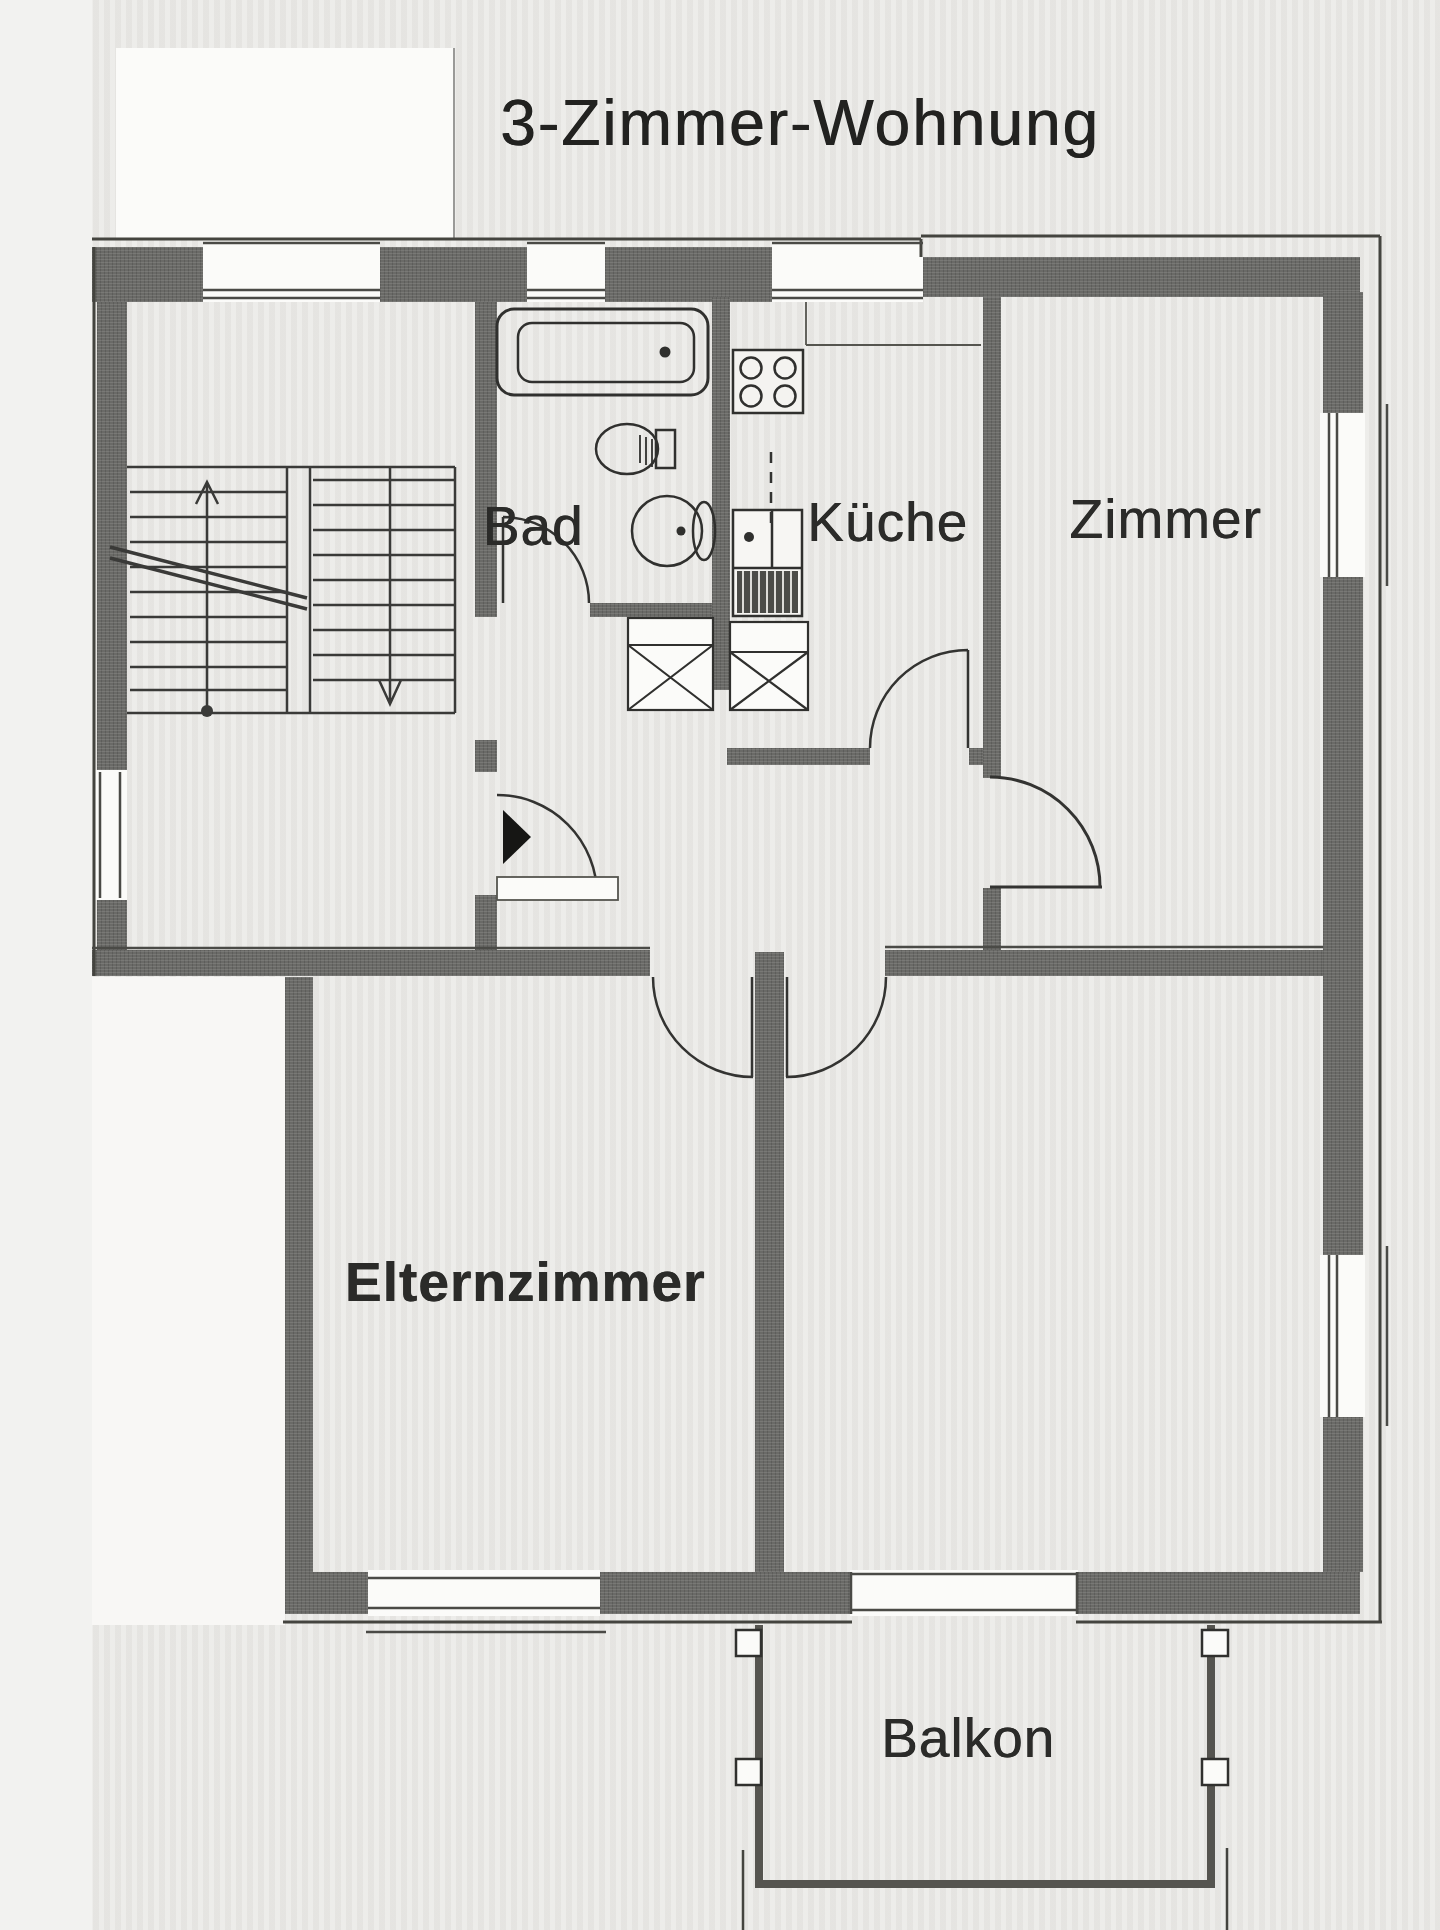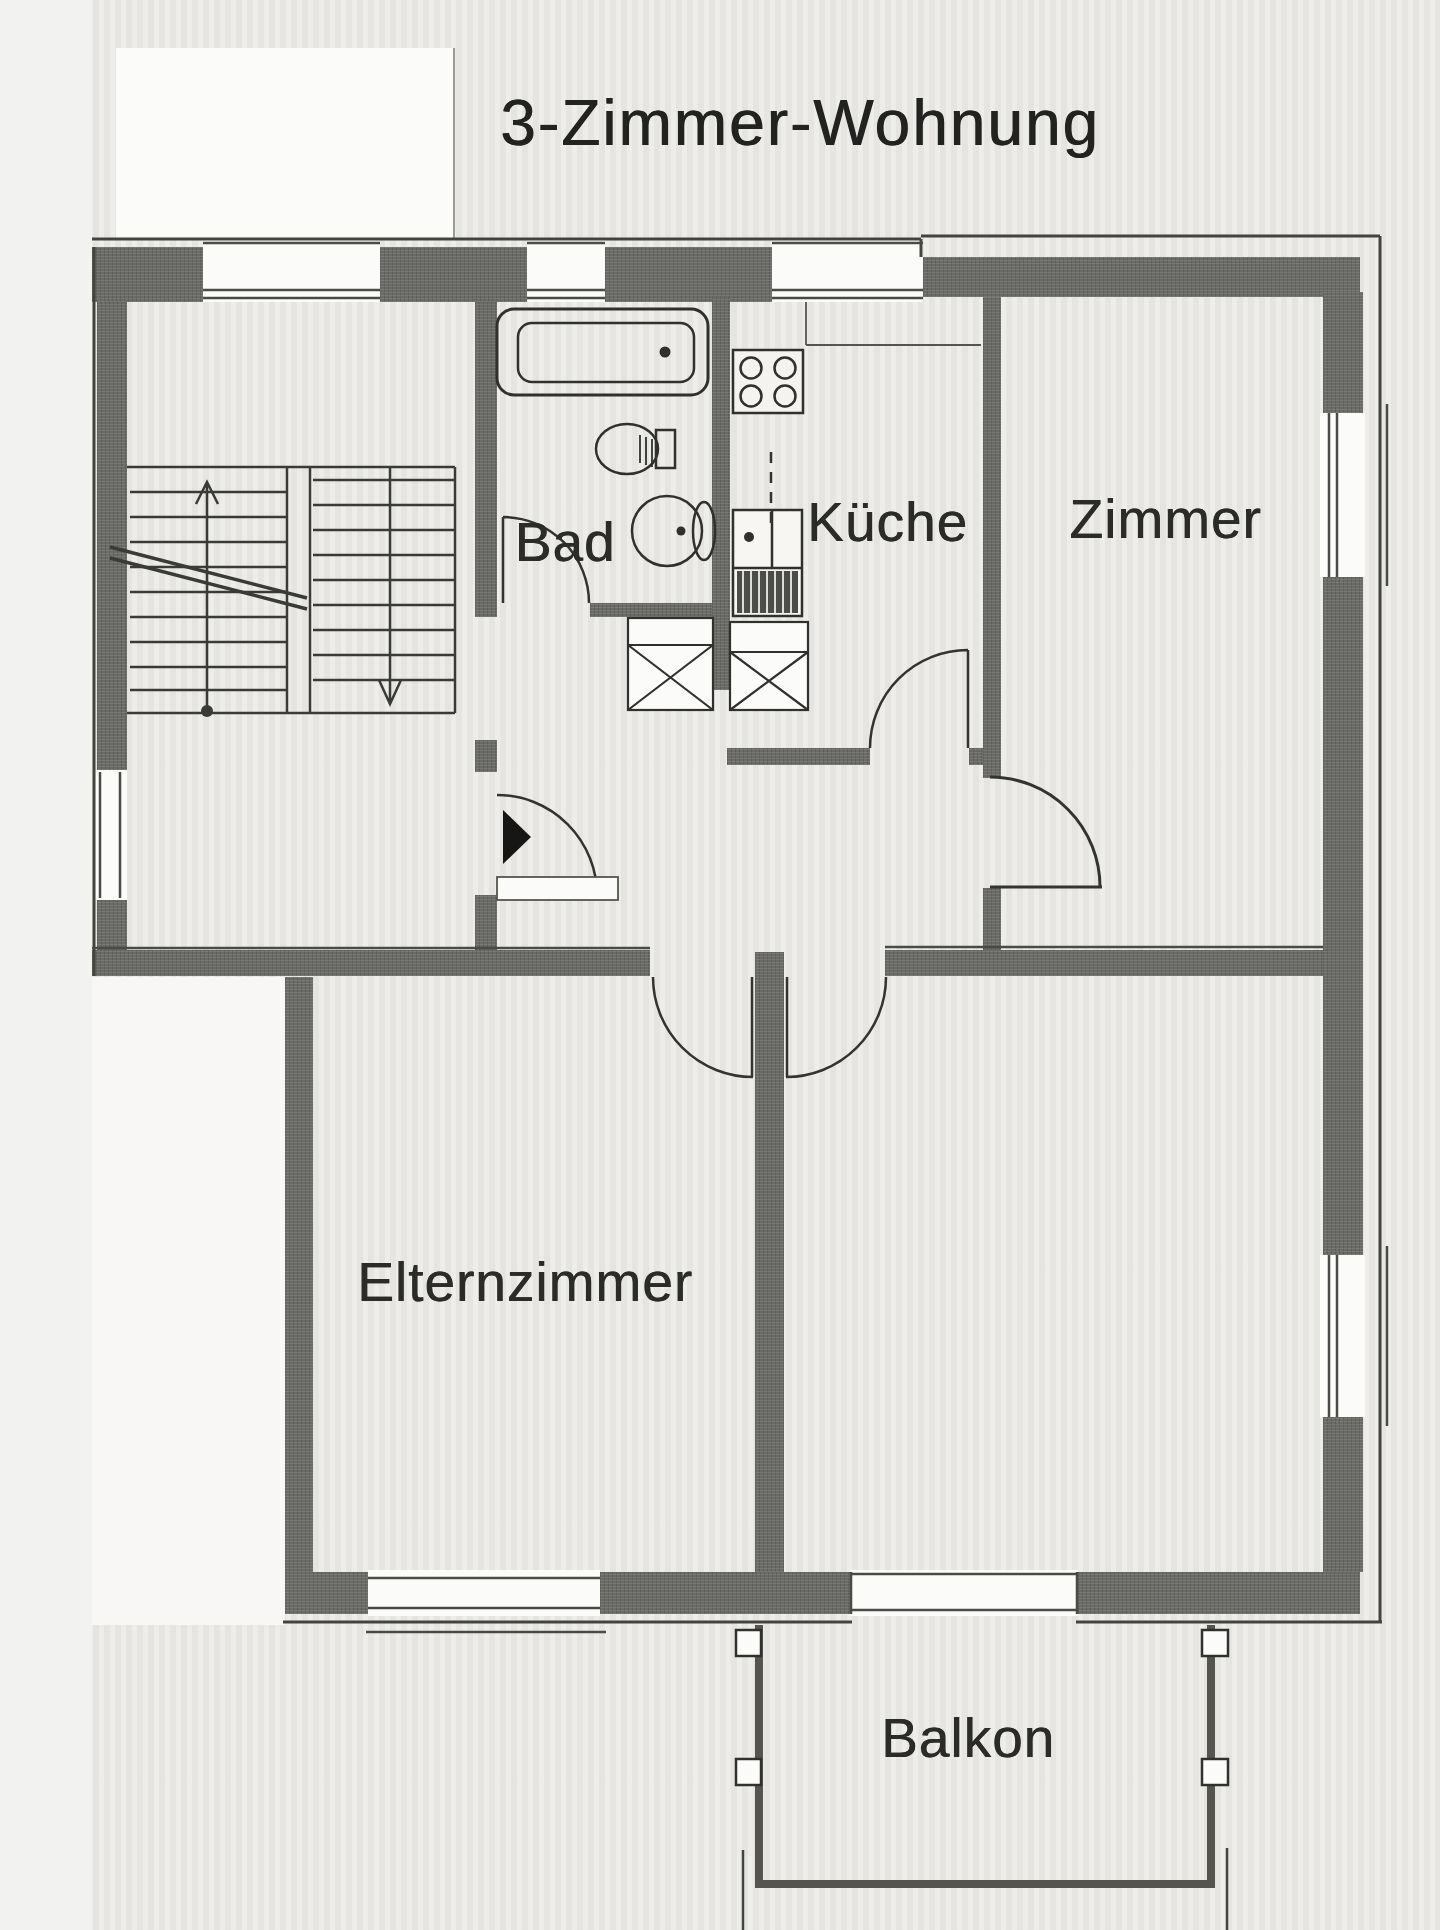--- a/index.html
+++ b/index.html
@@ -179,19 +179,19 @@
     <g stroke="#55544f" fill="none">
       <path d="M759 1625V1884H1211V1625" stroke-width="8"></path>
       <rect x="736" y="1630" width="25" height="26" fill="#fbfbf9" stroke="#30302e" stroke-width="2.5"></rect>
       <rect x="736" y="1759" width="25" height="26" fill="#fbfbf9" stroke="#30302e" stroke-width="2.5"></rect>
       <rect x="1202" y="1630" width="26" height="26" fill="#fbfbf9" stroke="#30302e" stroke-width="2.5"></rect>
       <rect x="1202" y="1759" width="26" height="26" fill="#fbfbf9" stroke="#30302e" stroke-width="2.5"></rect>
       <path d="M743 1850V1930M1227 1848V1930" stroke-width="2.5" stroke="#44443f"></path>
     </g>
   </svg>
 
-  <div class="lbl" style="left:492px;top:494px;width:146px;margin-top:16px;">Bad</div>
+  <div class="lbl" style="left:460px;top:494px;width:146px;">Bad</div>
   <div class="lbl" style="left:790px;top:490px;width:195px;text-align:center;">Küche</div>
   <div class="lbl" style="left:1058px;top:487px;width:215px;">Zimmer</div>
-  <div class="lbl" style="left:330px;top:1250px;width:390px;">Elternzimmer</div>
+  <div class="lbl" style="left:330px;top:1250px;width:390px;font-weight:bold;">Elternzimmer</div>
   <div class="lbl" style="left:868px;top:1706px;width:200px;">Balkon</div>
 
 </div>
 
 </body></html>

